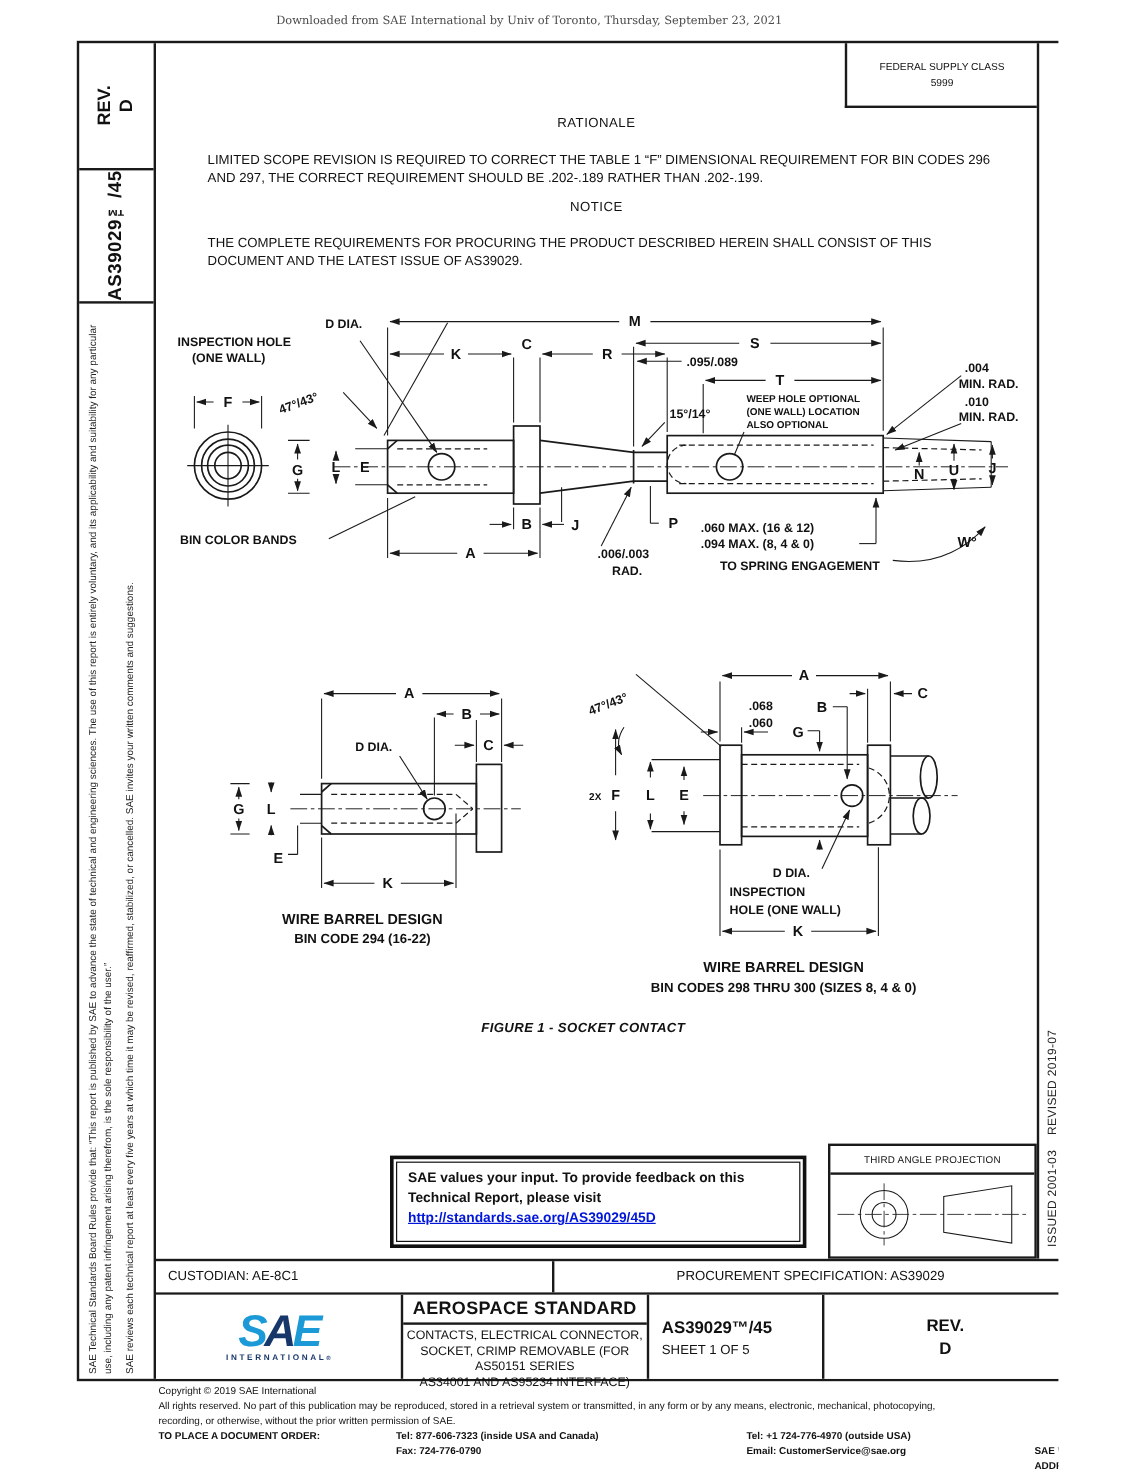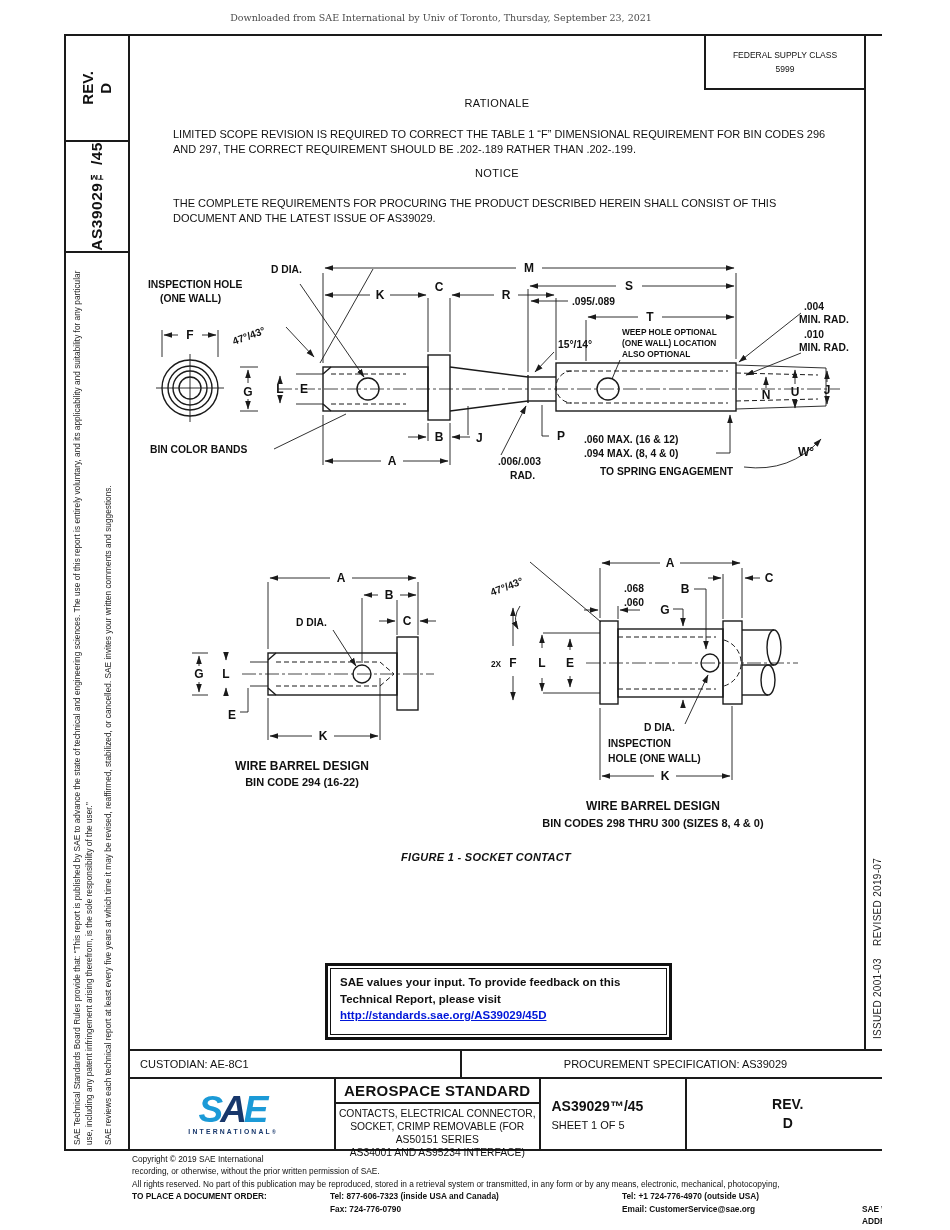--- a/index.html
+++ b/index.html
@@ -394,20 +394,32 @@
     <div class="abs figcap">FIGURE 1 - SOCKET CONTACT</div>
 
     <div class="abs feedback">
       <div class="feedback-inner">
         <span>SAE values your input. To provide feedback on this</span><br>
         <span>Technical Report, please visit</span><br>
         <a class="fb-link">http://standards.sae.org/AS39029/45D</a>
       </div>
     </div>
 
+    <div class="abs projbox">
+      <div class="projhead">THIRD ANGLE PROJECTION</div>
+      <div class="projsym">
+        <svg width="170" height="62" viewBox="0 0 171 62">
+          <line class="cl" x1="6" y1="31" x2="165" y2="31" style="stroke-width:.7"></line>
+          <line class="cl" x1="45" y1="5" x2="45" y2="57" style="stroke-width:.7"></line>
+          <circle class="t" cx="45" cy="31" r="20"></circle>
+          <circle class="t" cx="45" cy="31" r="10"></circle>
+          <polygon class="t" points="95,16 152,7 152,55 95,46"></polygon>
+        </svg>
+      </div>
+    </div>
 
     <div class="abs custbar">
       <div class="custcell1">
         <span>CUSTODIAN: AE-8C1</span>
       </div>
       <div class="custcell2">
         <span>PROCUREMENT SPECIFICATION: AS39029</span>
       </div>
     </div>
 
@@ -430,22 +442,22 @@
       </div>
       <div class="tb-rev">
         <div>REV.</div>
         <div>D</div>
       </div>
     </div>
   </div>
 
   <div class="abs footer">
     <div>Copyright © 2019 SAE International</div>
+    <div>All rights reserved. No part of this publication may be reproduced, stored in a retrieval system or transmitted, in any form or by any means, electronic, mechanical, photocopying,</div>
     <div>recording, or otherwise, without the prior written permission of SAE.</div>
-    <div>All rights reserved. No part of this publication may be reproduced, stored in a retrieval system or transmitted, in any form or by any means, electronic, mechanical, photocopying,</div>
     <div class="order-grid">
       <div>TO PLACE A DOCUMENT ORDER:</div>
       <div>Tel: 877-606-7323 (inside USA and Canada)</div>
       <div>Tel: +1 724-776-4970 (outside USA)</div>
       <div></div>
       <div></div>
       <div>Fax: 724-776-0790</div>
       <div>Email: CustomerService@sae.org</div>
       <div>SAE WEB ADDRESS: http://www.sae.org</div>
     </div>

